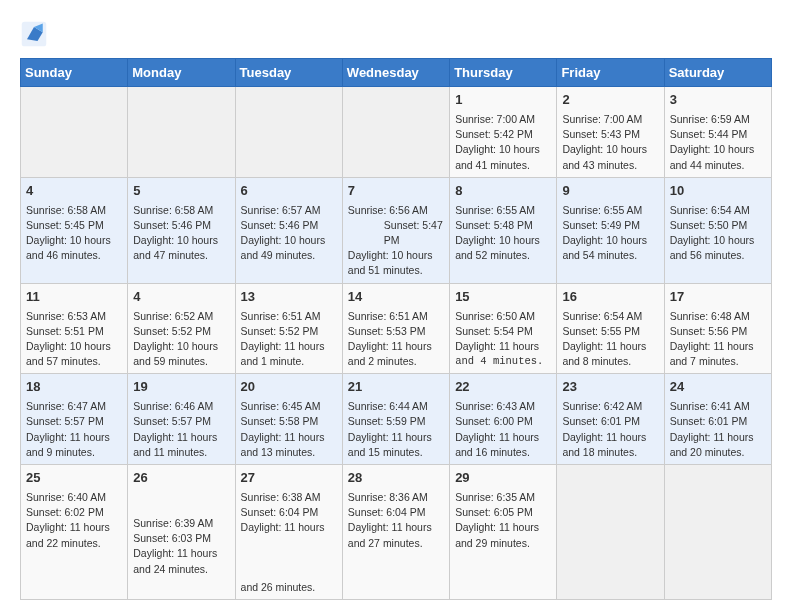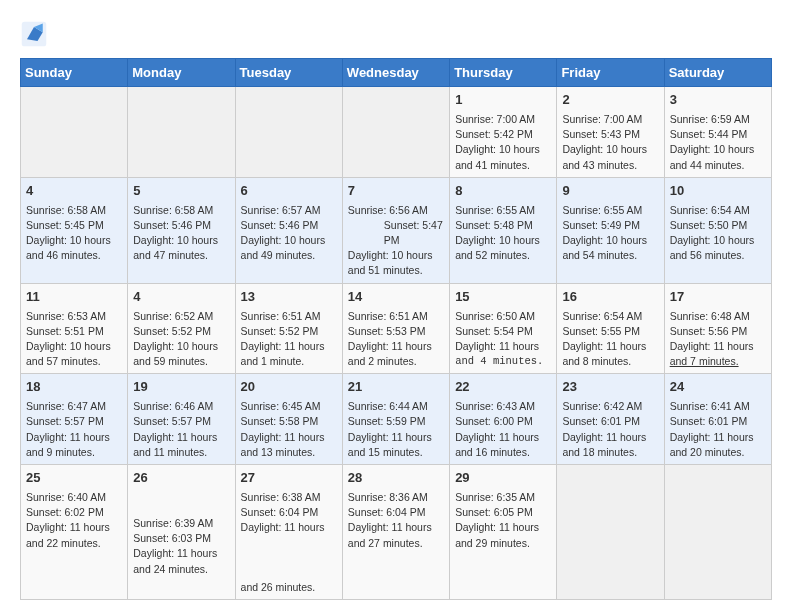--- a/index.html
+++ b/index.html
@@ -243,21 +243,21 @@
           <span style="display: block;">Sunrise: 6:54 AM</span>
           <span style="display: block;">Sunset: 5:55 PM</span>
           <span style="display: block;">Daylight: 11 hours</span>
           <span style="display: block;">and 8 minutes.</span>
         </td>
         <td>
           <span class="day-num">17</span>
           <span style="display: block;">Sunrise: 6:48 AM</span>
           <span style="display: block;">Sunset: 5:56 PM</span>
           <span style="display: block;">Daylight: 11 hours</span>
-          <span style="display: block; text-decoration: underline;">and 7 minutes.</span>
+          <span style="display: block;">and 7 minutes.</span>
         </td>
       </tr>
       <tr>
         <td>
           <span class="day-num">18</span>
           <span style="display: block;">Sunrise: 6:47 AM</span>
           <span style="display: block;">Sunset: 5:57 PM</span>
           <span style="display: block;">Daylight: 11 hours</span>
           <span style="display: block;">and 9 minutes.</span>
         </td>

